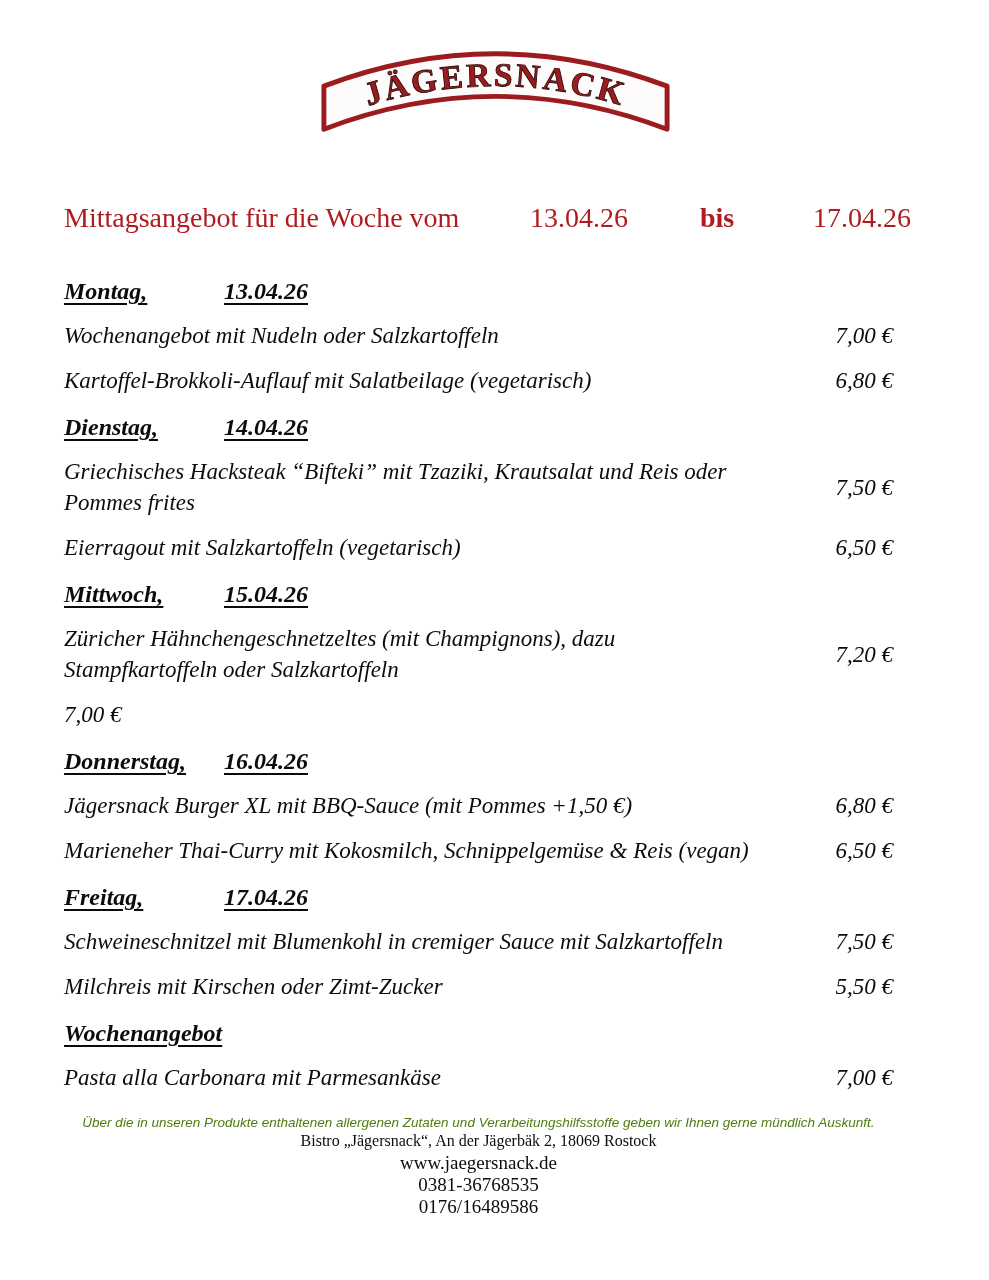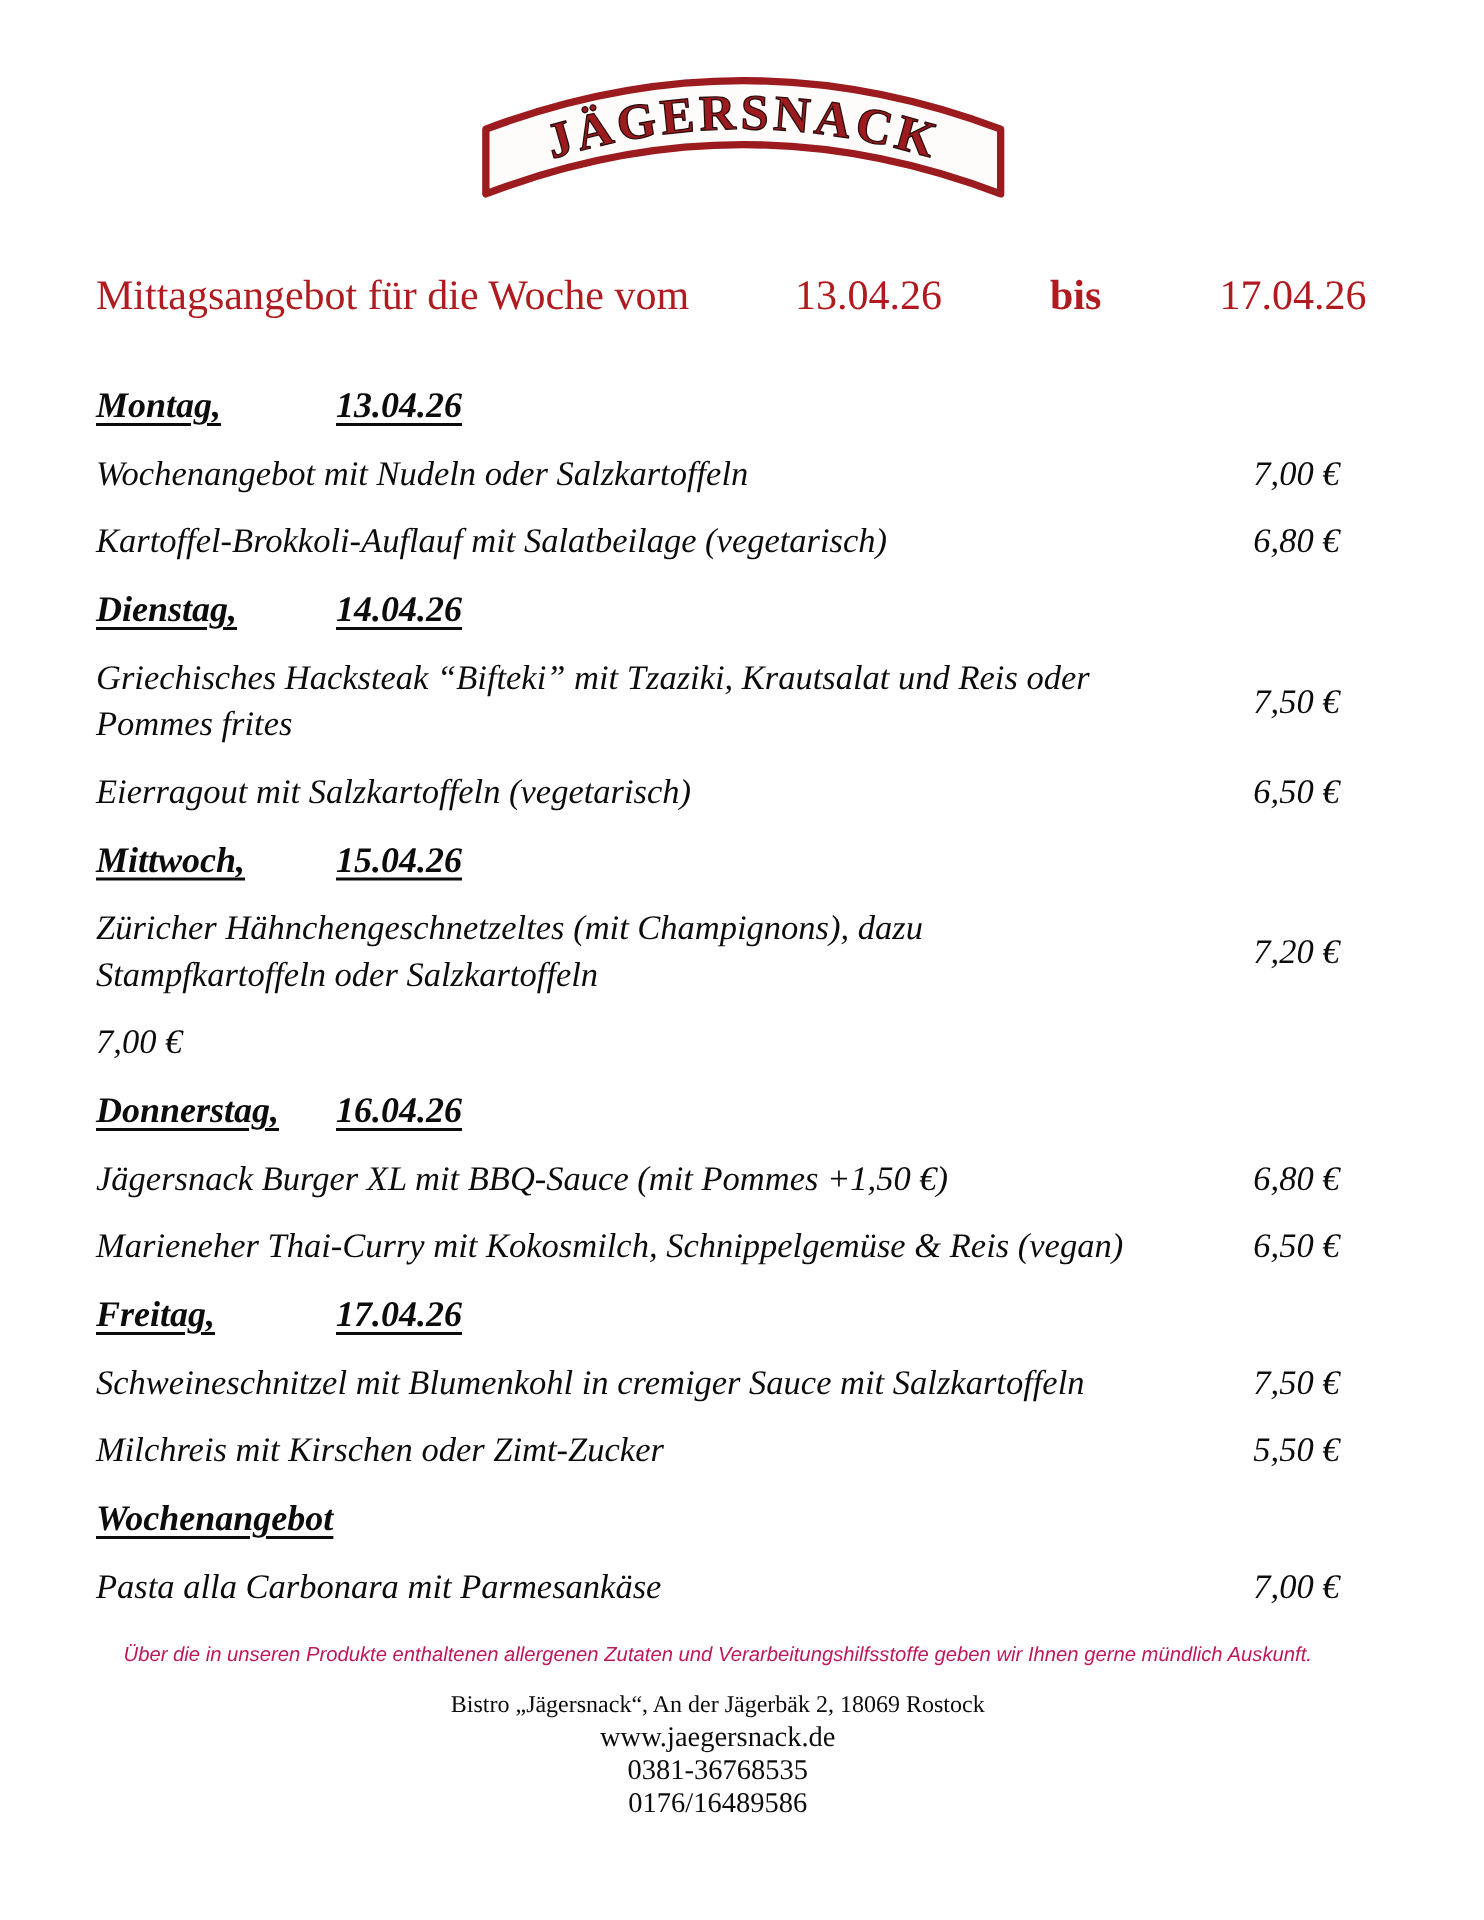--- a/index.html
+++ b/index.html
@@ -18,21 +18,21 @@
   }
   
   .logo-wrap{
     display:flex;justify-content:center;
     position:relative;left:17px;
     height:84px;
   }
   
   .title-row{
     position:relative;
-    margin-top:48px;
+    margin-top:68px;
     height:38px;
     font-size:28px;
     color:#b01b1f;
     white-space:nowrap;
   }
   .title-row span{position:absolute;top:0;}
   .t-label{left:0;}
   .t-from{left:466px;}
   .t-bis{left:636px;font-weight:bold;}
   .t-to{left:749px;}
@@ -66,25 +66,24 @@
   }
   .dish-name{max-width:690px;}
   .dish-price{white-space:nowrap;text-align:right;}
   
   .allergen{
     margin-top:22px;
     text-align:center;
     font-family:"Liberation Sans", sans-serif;
     font-style:italic;
     font-size:13.5px;
-    color:#be185d;
+    color:#4d7c0f;
   }
   
   .footer{
-    margin-top:16px;
     text-align:center;
     line-height:22px;
   }
   .footer-address{font-size:16px;}
   .footer-site,.footer-phone1,.footer-phone2{font-size:19px;}
 </style>
 </head>
 <body>
 
 <div class="page">

